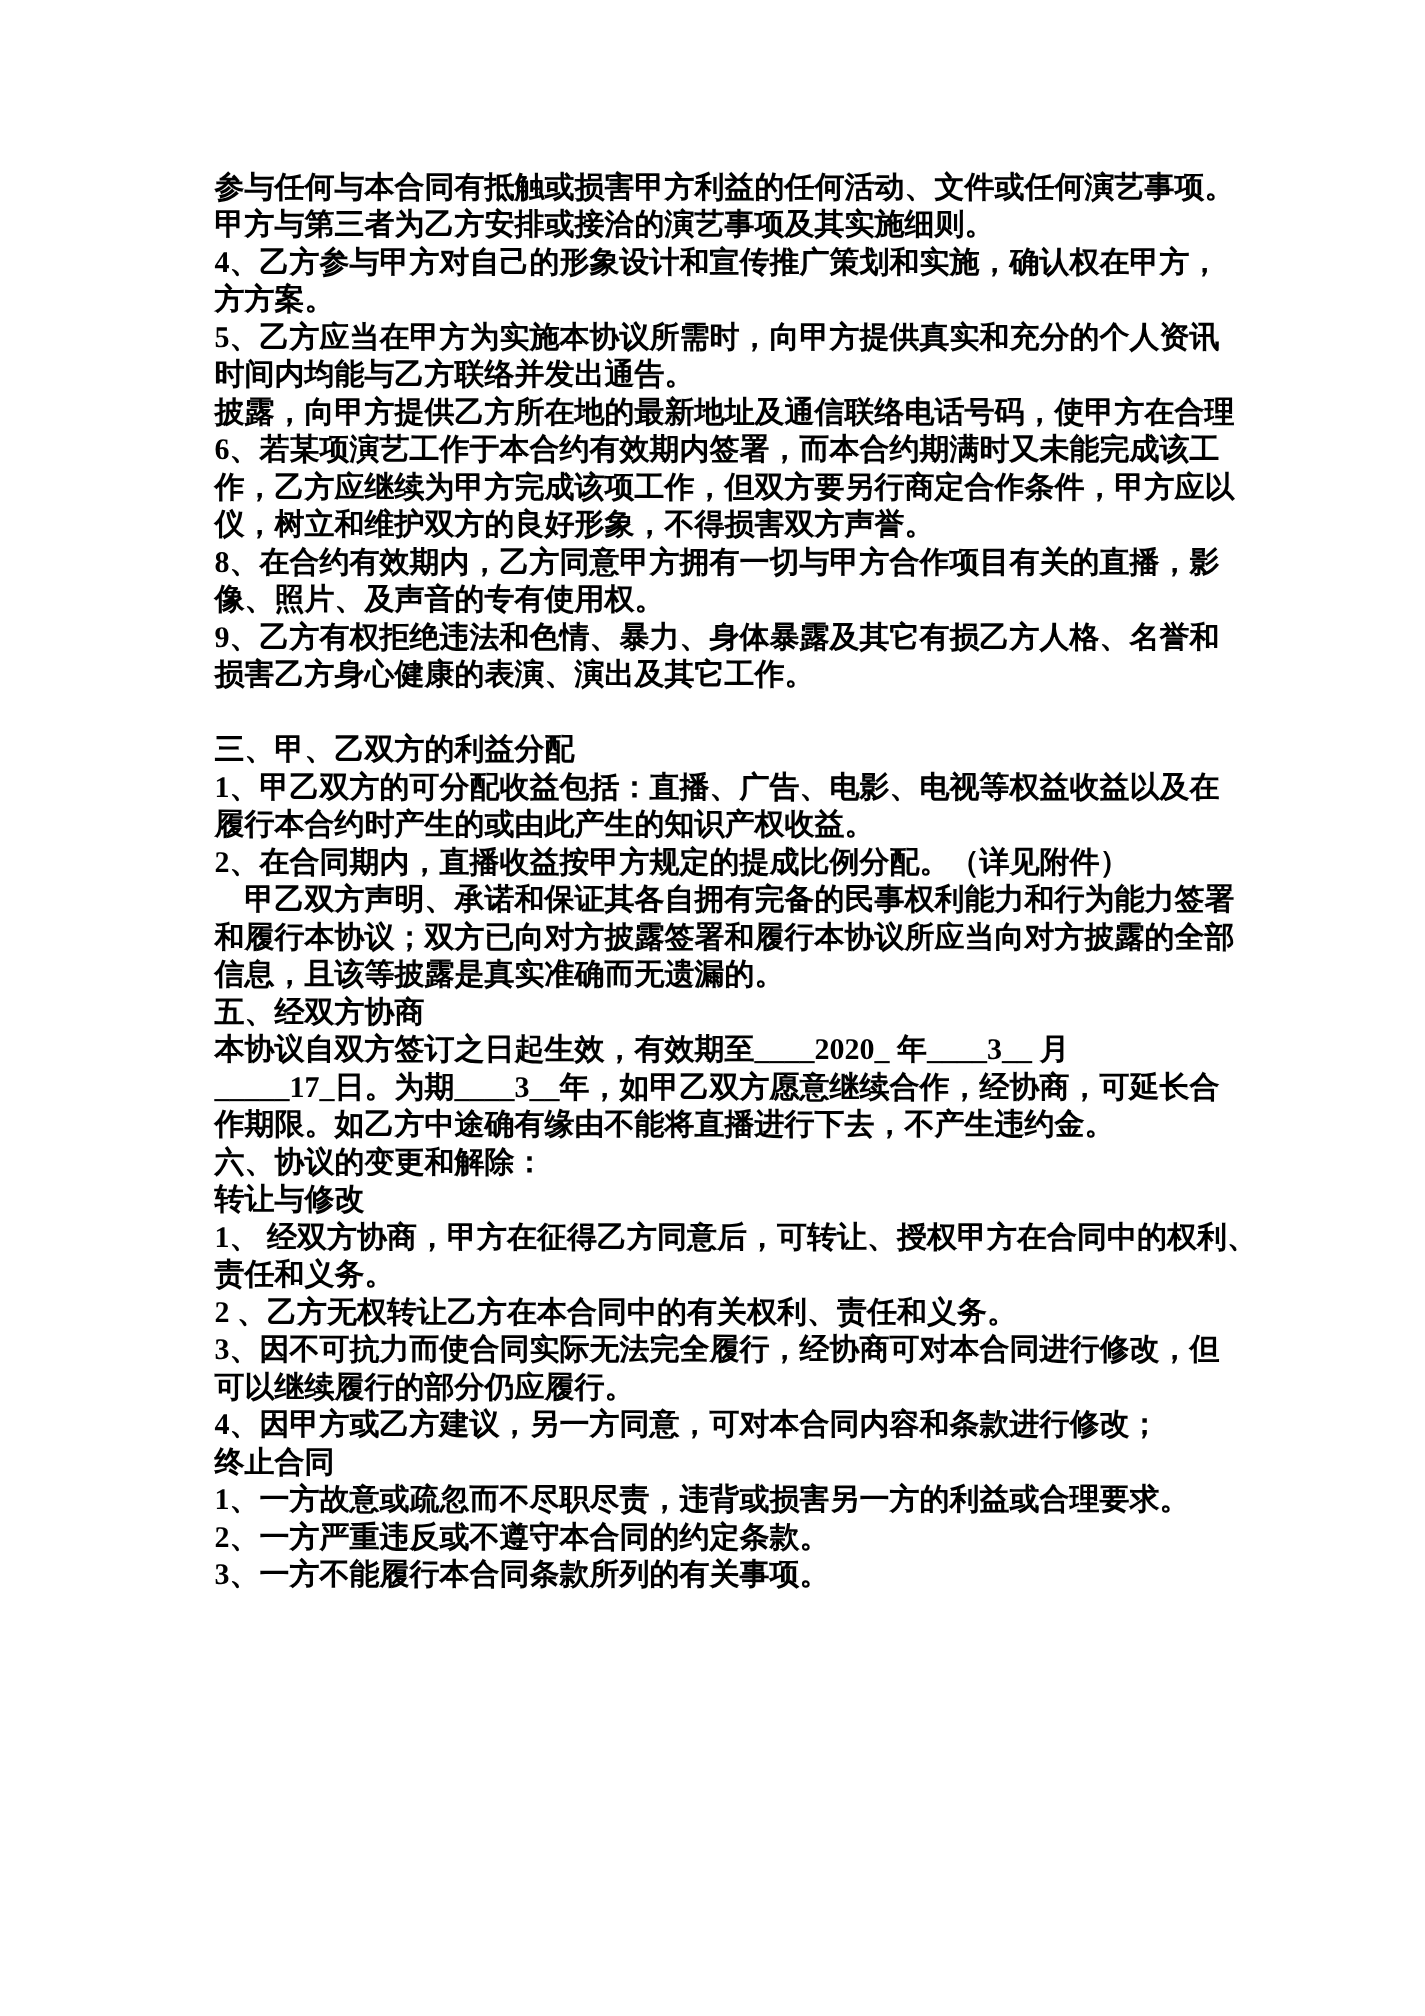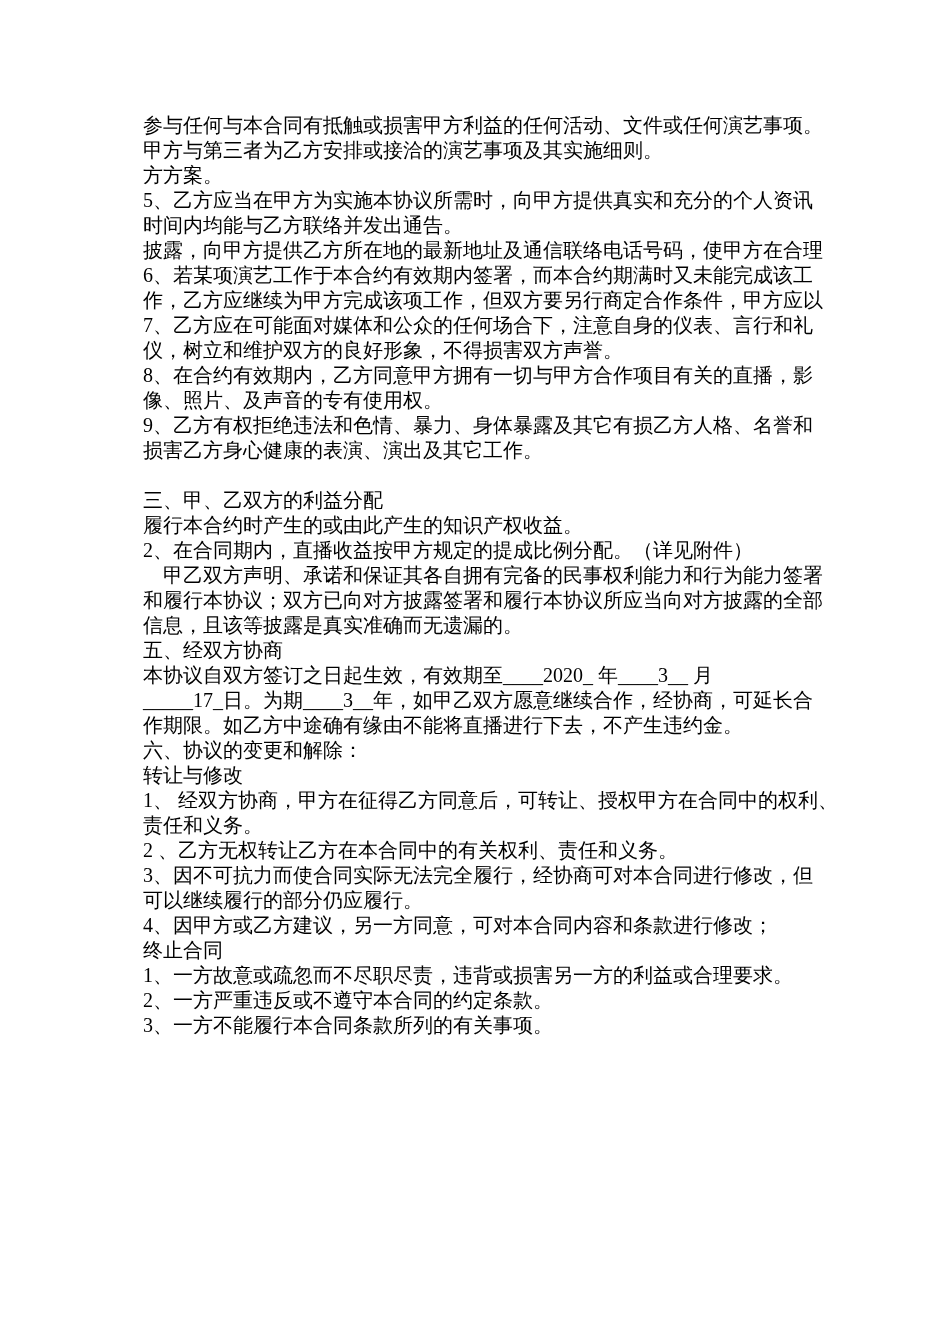--- a/index.html
+++ b/index.html
@@ -20,45 +20,46 @@
     top: 113px;
     width: 690px;
   }
   .line {
     font-family: "Liberation Serif", "DejaVu Serif", sans-serif;
     font-size: 20px;
     line-height: 25px;
     min-height: 25px;
     white-space: pre;
     color: #000000;
-    font-weight: 400;
+    font-weight: 700;
     letter-spacing: 0;
   }
 </style>
 </head>
 <body>
 
 <div class="page">
   <div class="content" id="doc-lines">
       <div class="line">参与任何与本合同有抵触或损害甲方利益的任何活动、文件或任何演艺事项。</div>
       <div class="line">甲方与第三者为乙方安排或接洽的演艺事项及其实施细则。</div>
+      <div class="line">4、乙方参与甲方对自己的形象设计和宣传推广策划和实施，确认权在甲方，</div>
       <div class="line">方方案。</div>
       <div class="line">5、乙方应当在甲方为实施本协议所需时，向甲方提供真实和充分的个人资讯</div>
       <div class="line">时间内均能与乙方联络并发出通告。</div>
       <div class="line">披露，向甲方提供乙方所在地的最新地址及通信联络电话号码，使甲方在合理</div>
       <div class="line">6、若某项演艺工作于本合约有效期内签署，而本合约期满时又未能完成该工</div>
       <div class="line">作，乙方应继续为甲方完成该项工作，但双方要另行商定合作条件，甲方应以</div>
-      <div class="line">7、乙方应在可能面对媒体和公众的任何场合下，注意自身的仪表、言行和礼</div>
       <div class="line">仪，树立和维护双方的良好形象，不得损害双方声誉。</div>
       <div class="line">8、在合约有效期内，乙方同意甲方拥有一切与甲方合作项目有关的直播，影</div>
       <div class="line">像、照片、及声音的专有使用权。</div>
       <div class="line">9、乙方有权拒绝违法和色情、暴力、身体暴露及其它有损乙方人格、名誉和</div>
       <div class="line">损害乙方身心健康的表演、演出及其它工作。</div>
       <div class="line"></div>
       <div class="line">三、甲、乙双方的利益分配</div>
+      <div class="line">1、甲乙双方的可分配收益包括：直播、广告、电影、电视等权益收益以及在</div>
       <div class="line">履行本合约时产生的或由此产生的知识产权收益。</div>
       <div class="line">2、在合同期内，直播收益按甲方规定的提成比例分配。（详见附件）</div>
       <div class="line">　甲乙双方声明、承诺和保证其各自拥有完备的民事权利能力和行为能力签署</div>
       <div class="line">和履行本协议；双方已向对方披露签署和履行本协议所应当向对方披露的全部</div>
       <div class="line">信息，且该等披露是真实准确而无遗漏的。</div>
       <div class="line">五、经双方协商</div>
       <div class="line">本协议自双方签订之日起生效，有效期至____2020_ 年____3__ 月</div>
       <div class="line">_____17_日。为期____3__年，如甲乙双方愿意继续合作，经协商，可延长合</div>
       <div class="line">作期限。如乙方中途确有缘由不能将直播进行下去，不产生违约金。</div>
       <div class="line">六、协议的变更和解除：</div>

